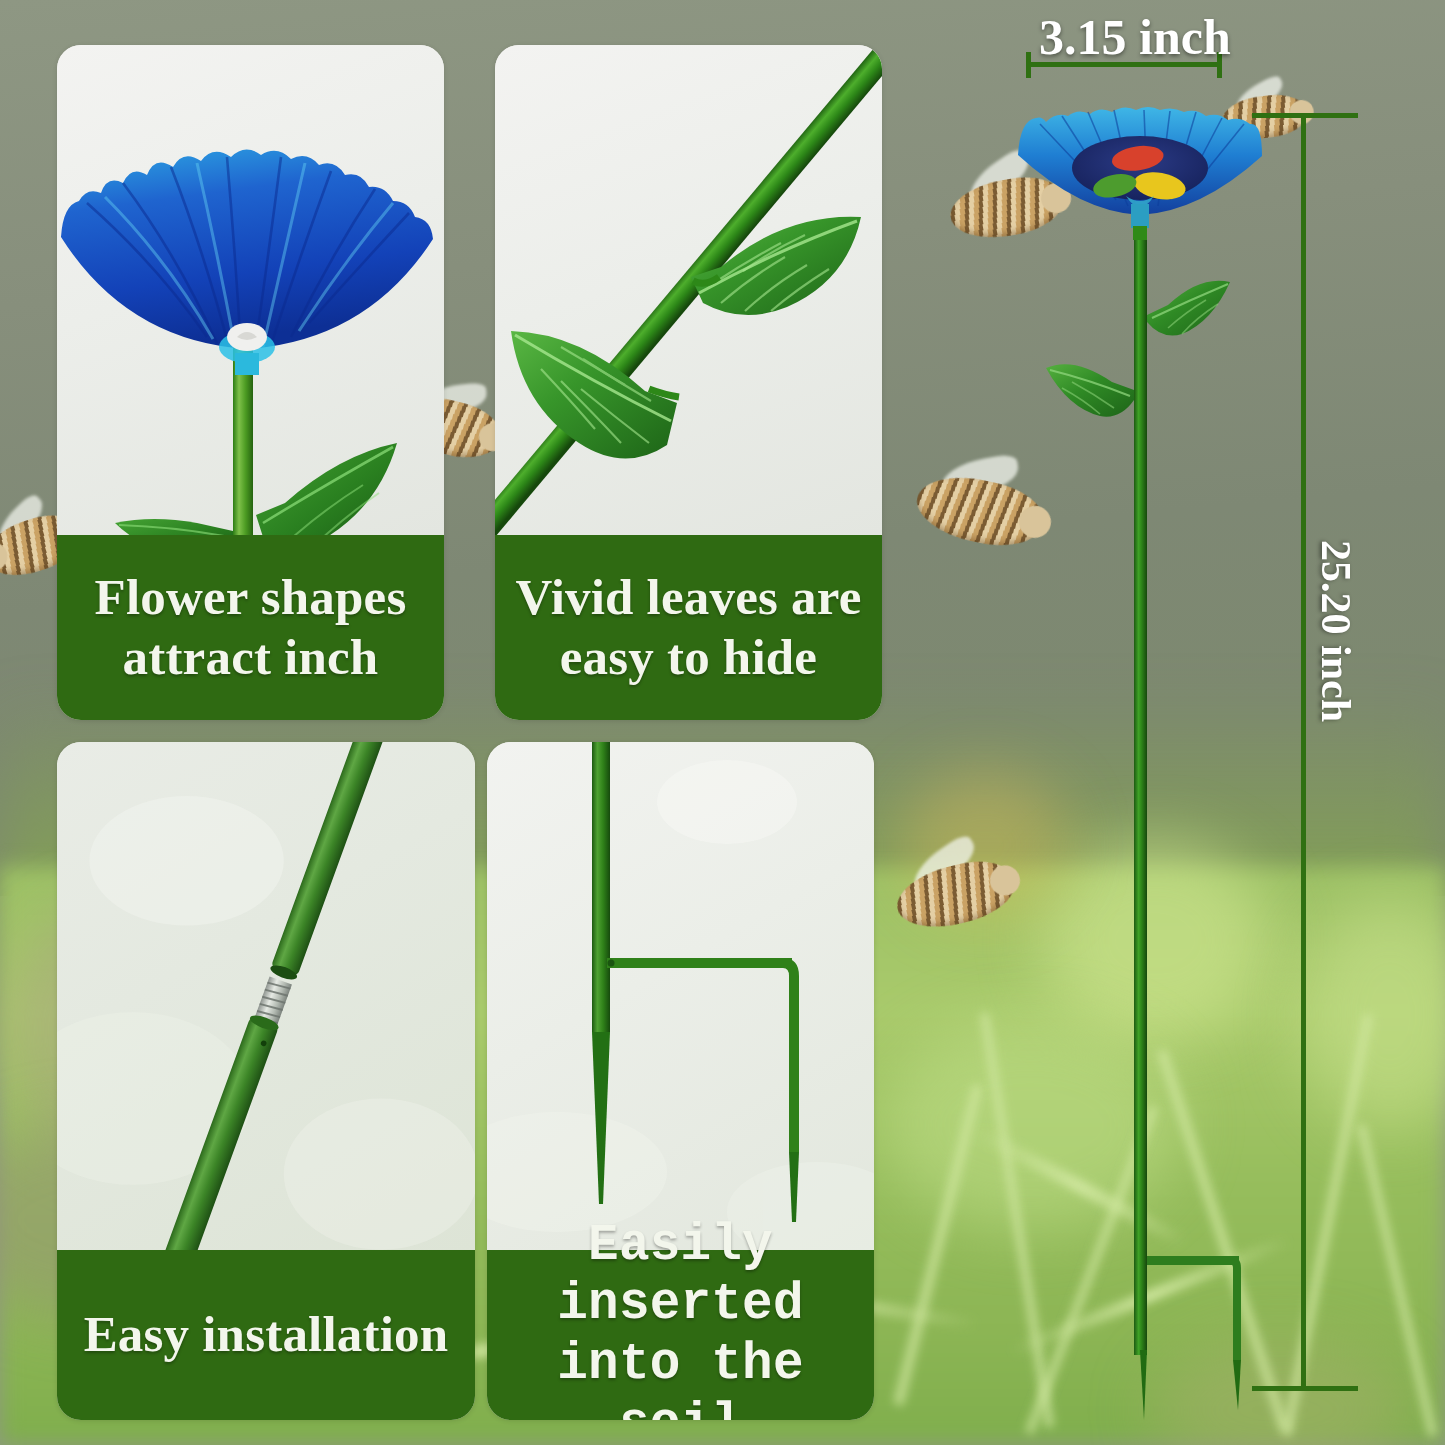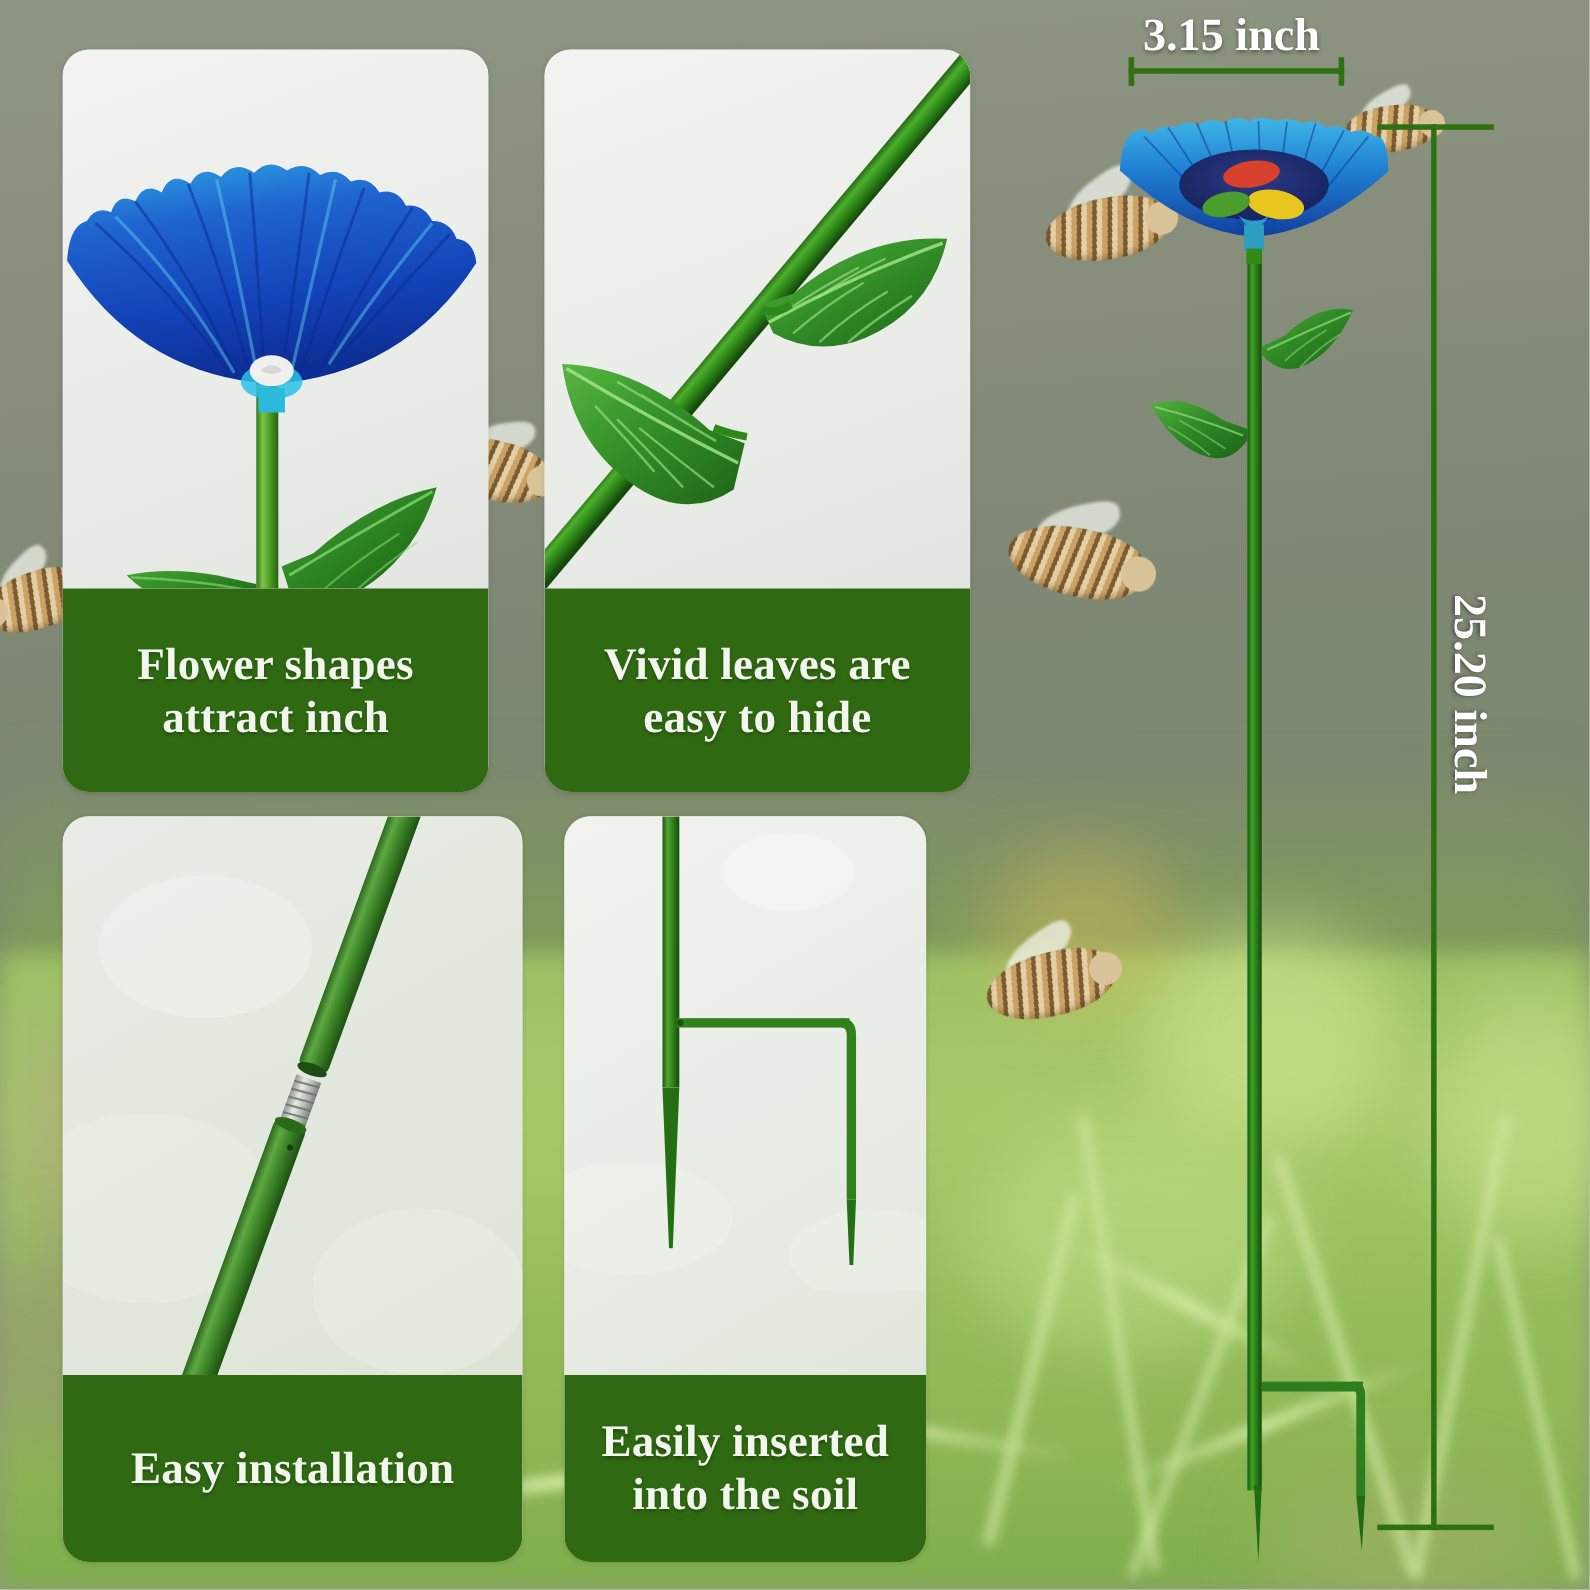--- a/index.html
+++ b/index.html
@@ -95,39 +95,39 @@
     background: #2f6a12;
     display: flex;
     align-items: center;
     justify-content: center;
     text-align: center;
     padding: 0 14px;
   }
   .card-caption span {
     color: #f3f6ec;
     font-weight: bold;
-    font-size: 41px;
+    font-size: 51px;
     line-height: 1.17;
     letter-spacing: .2px;
     text-shadow: 0 2px 3px rgba(0,0,0,.30);
   }
 
   
   .art { position: absolute; inset: 0; }
 
   
   .measure-line { position: absolute; background: #2f7012; }
   .measure-label {
     position: absolute;
     color: #ffffff;
     font-weight: bold;
     text-shadow: 0 2px 4px rgba(0,0,0,.45);
     white-space: nowrap;
   }
-  #width-label { font-size: 42px; }
+  #width-label { font-size: 50px; }
   #height-label {
     font-size: 42px;
     transform-origin: left top;
     transform: rotate(90deg);
   }
 
   .hero { position: absolute; }
 </style>
 </head>
 <body>
@@ -467,21 +467,21 @@
         </g>
       </svg>
     </div>
     <div class="card-caption" style="height:170px;">
       <span>
         <span>Easy installation</span>
       </span>
     </div>
   </div>
 
-  <div class="card" style="left:513px;top:742px;width:329px;height:678px;">
+  <div class="card" style="left:487px;top:742px;width:387px;height:678px;font-family:Liberation Mono, monospace;">
     <div class="card-photo" style="height:508px; background:linear-gradient(150deg,#f2f3f0 0%, #ebeee8 45%, #e2e7dd 100%);">
       <svg class="art" viewBox="0 0 387 508">
         <defs>
           <linearGradient id="p4Rod" x1="0" y1="0" x2="1" y2="0">
             <stop offset="0%" stop-color="#1d5a11"></stop>
             <stop offset="30%" stop-color="#4fa232"></stop>
             <stop offset="62%" stop-color="#2f8119"></stop>
             <stop offset="100%" stop-color="#164a0d"></stop>
           </linearGradient>
         </defs>

